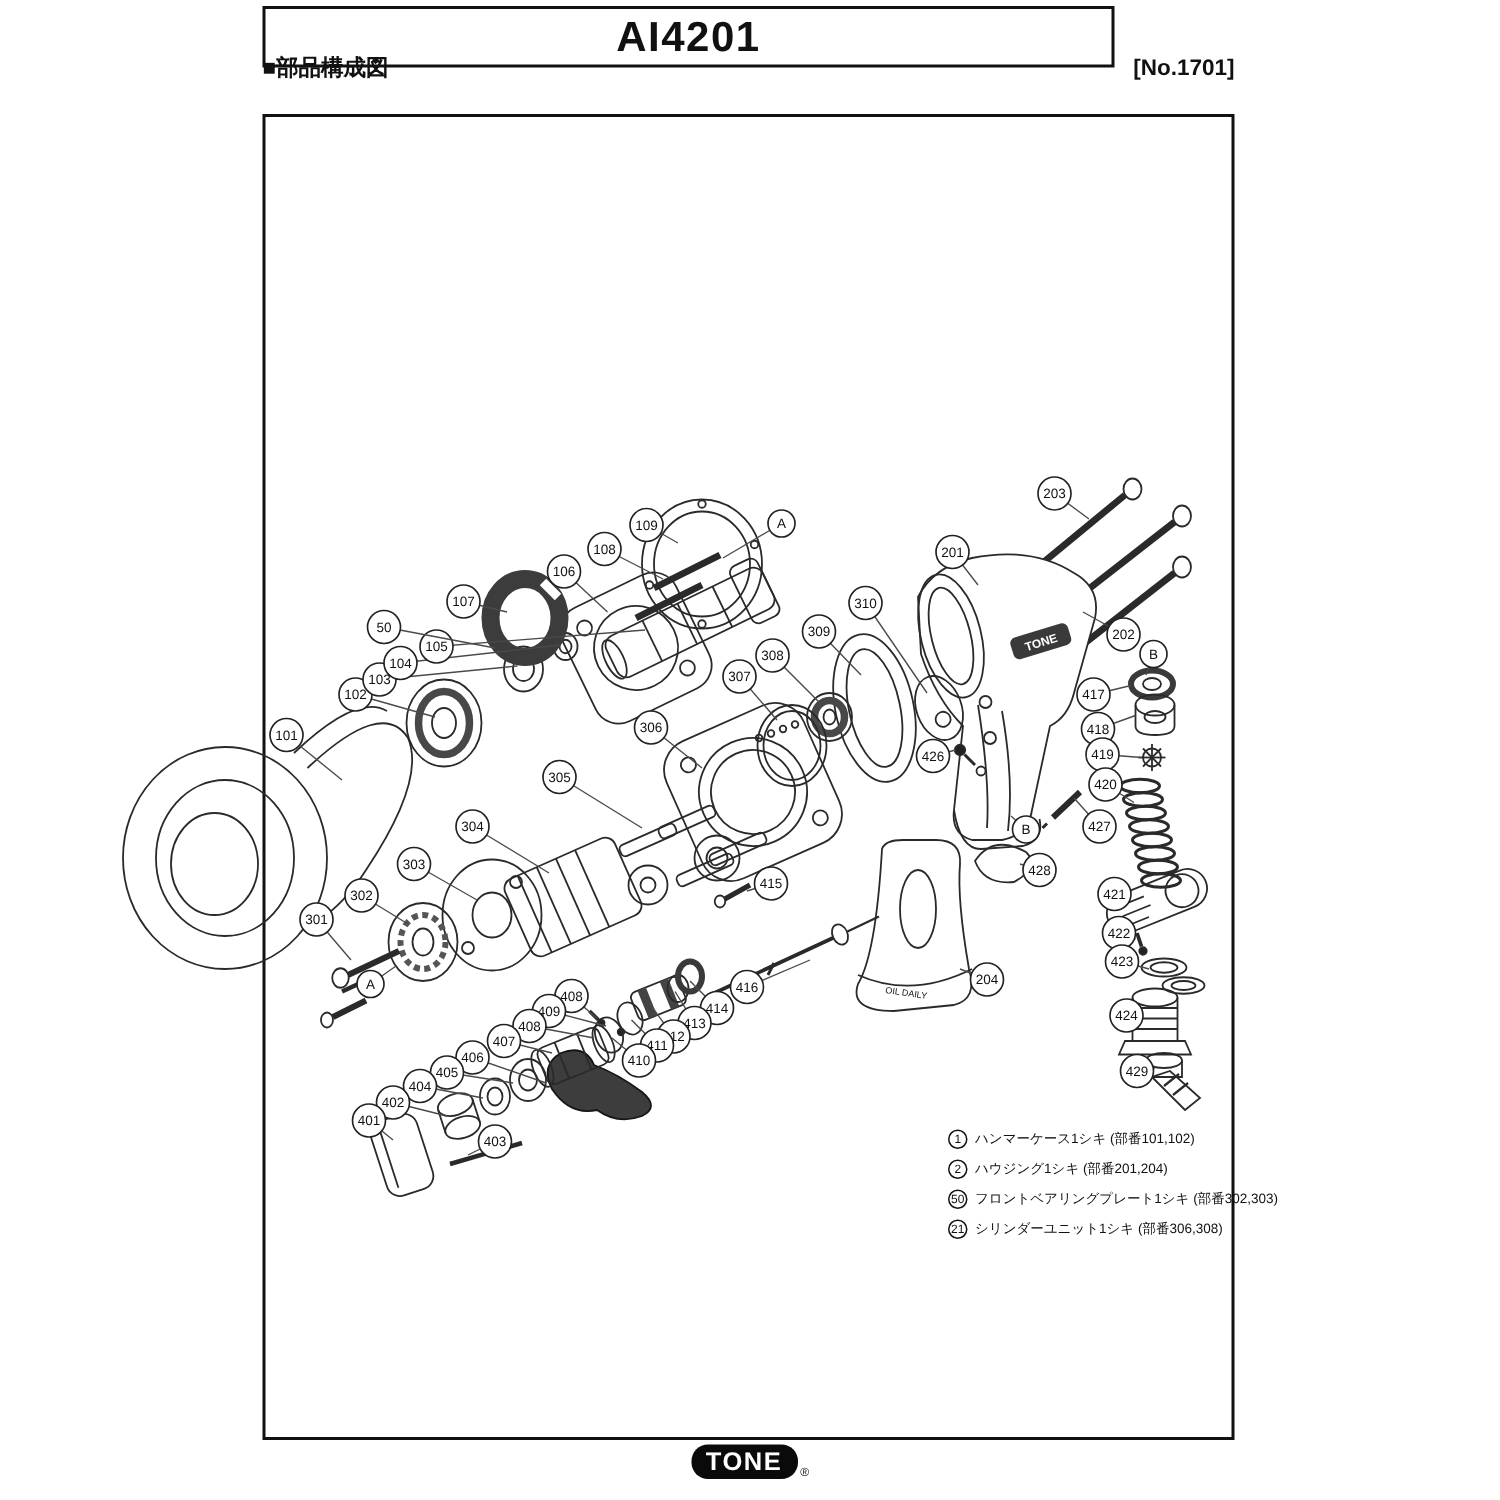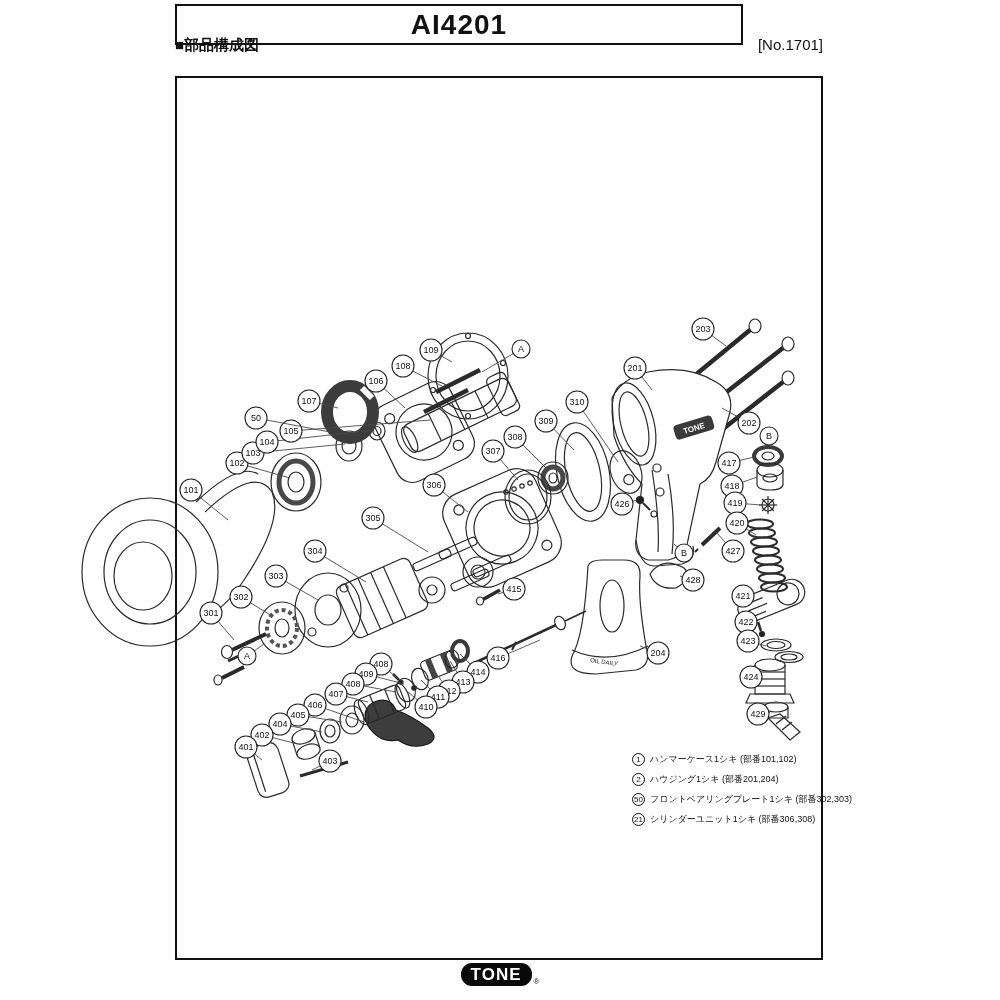--- a/index.html
+++ b/index.html
@@ -4,21 +4,21 @@
 <style>
   html,body{margin:0;padding:0}
   body{width:1000px;height:1000px;position:relative;background:#fff;color:#111;
        font-family:"Liberation Sans",sans-serif;overflow:hidden}
   .title-box{position:absolute;left:175px;top:4px;width:568px;height:41px;border:2px solid #111;
        box-sizing:border-box;display:flex;align-items:center;justify-content:center;
        font-size:28px;font-weight:700;letter-spacing:1px}
   .sub-row{position:absolute;left:175px;top:36px;width:648px;display:flex;
        justify-content:space-between;align-items:baseline}
   .sub-left{font-size:15px;font-weight:700}
-  .sub-right{font-size:15px;font-weight:400}
+  .sub-right{font-size:15px;font-weight:700}
   .frame{position:absolute;left:175px;top:76px;width:648px;height:884px;border:2px solid #111;
        box-sizing:border-box;background:#fff}
   svg.diagram{position:absolute;left:0;top:0;width:1000px;height:1000px}
   .leader{stroke:#4a4a4a;stroke-width:0.9;fill:none}
   .balloon{fill:#fff;stroke:#222;stroke-width:1.1}
   .balloon-label{font-size:9px;text-anchor:middle;fill:#111;font-family:"Liberation Sans",sans-serif}
   .legend{position:absolute;left:632px;top:753px;display:flex;flex-direction:column;gap:7px}
   .legend-row{display:flex;align-items:center;gap:5px}
   .legend-no{display:inline-flex;align-items:center;justify-content:center;min-width:13px;height:13px;
        border:1px solid #111;border-radius:50%;font-size:8px;padding:0 1px;box-sizing:border-box;background:#fff}

